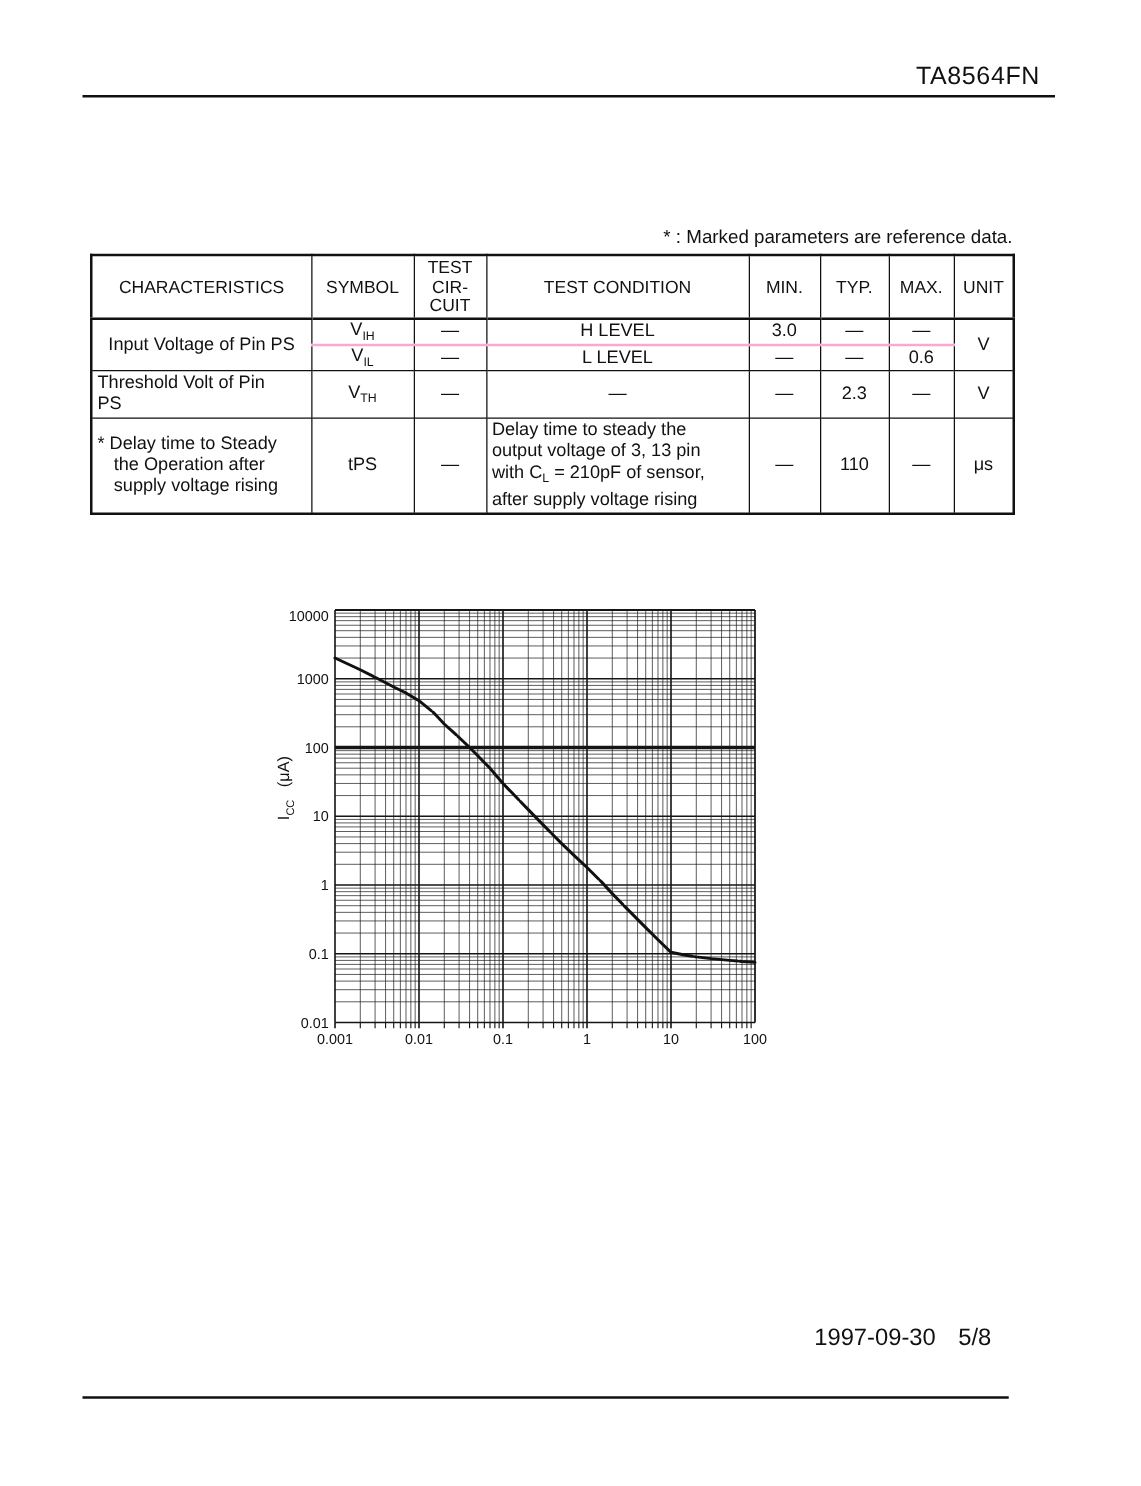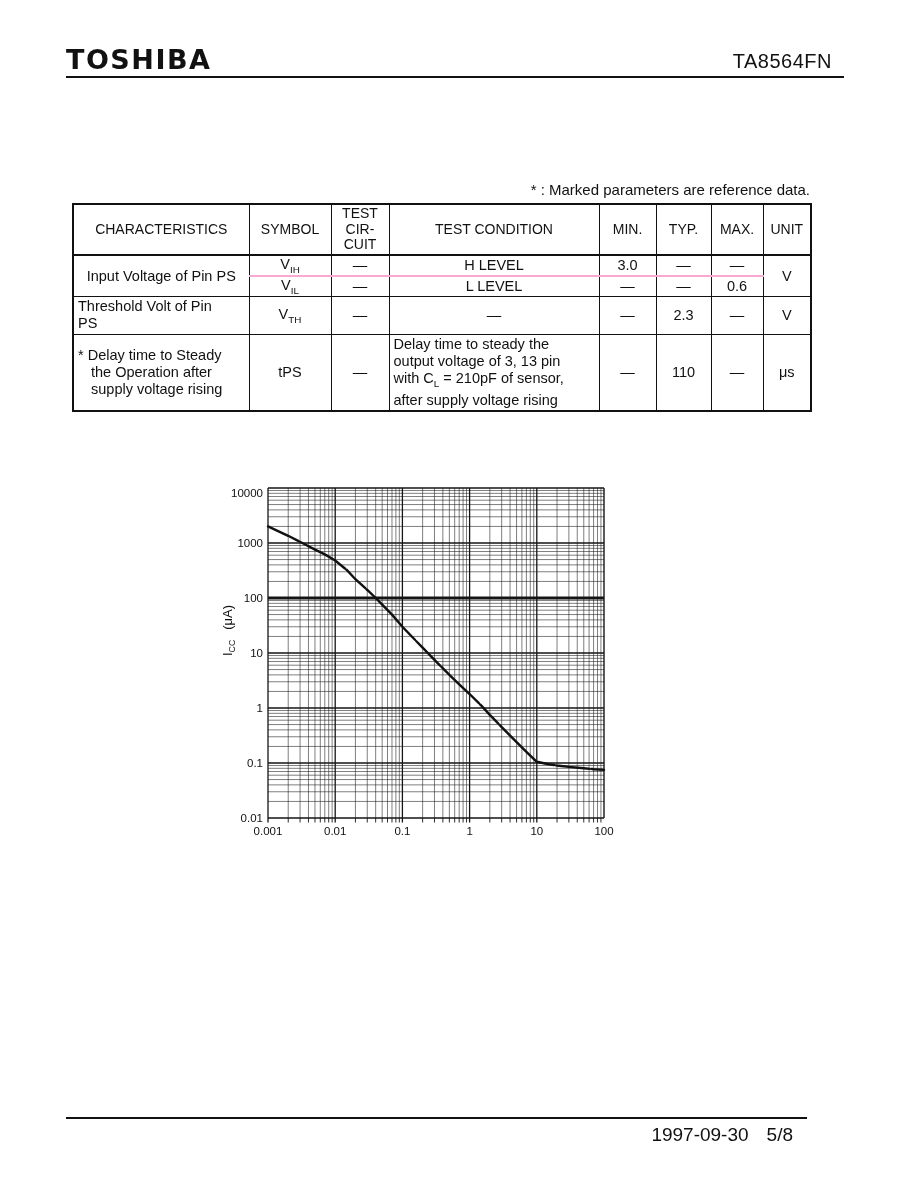--- a/index.html
+++ b/index.html
@@ -68,29 +68,28 @@
     text-align:center; font-size:13px; white-space:nowrap;
   }
   .x-axis-label {
     position:absolute; left:268px; top:845px; width:336px;
     text-align:center; font-size:13.5px;
   }
   .x-axis-label .gap { display:inline-block; width:14px; }
 
   
   .ftr-rule { position:absolute; left:66px; top:1117px; width:741px; height:2px; background:#111; }
-  .ftr-text { position:absolute; right:120px; top:1124px; font-size:19px; }
+  .ftr-text { position:absolute; right:120px; top:1060px; font-size:19px; }
   .ftr-text .gap { display:inline-block; width:18px; }
 </style>
 </head>
 <body>
 
 <div class="page">
 
-  <div class="hdr-vendor">TOSHIBA</div>
   <div class="hdr-part">TA8564FN</div>
   <div class="hdr-rule"></div>
 
   <div class="sec-note">* : Marked parameters are reference data.</div>
 
   <table class="spec">
     <thead>
       <tr>
         <th class="col-char">CHARACTERISTICS</th>
         <th class="col-sym">SYMBOL</th>

